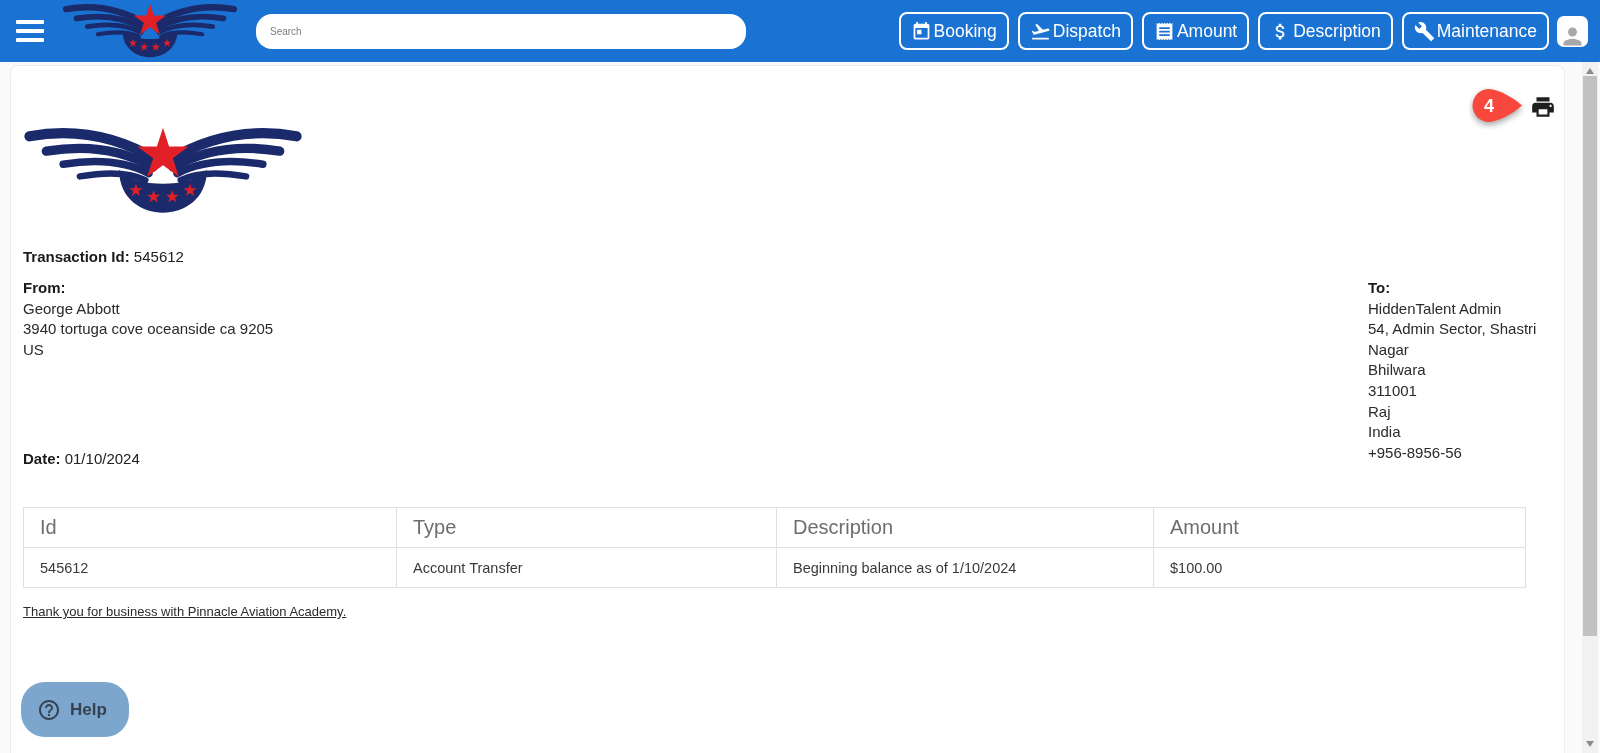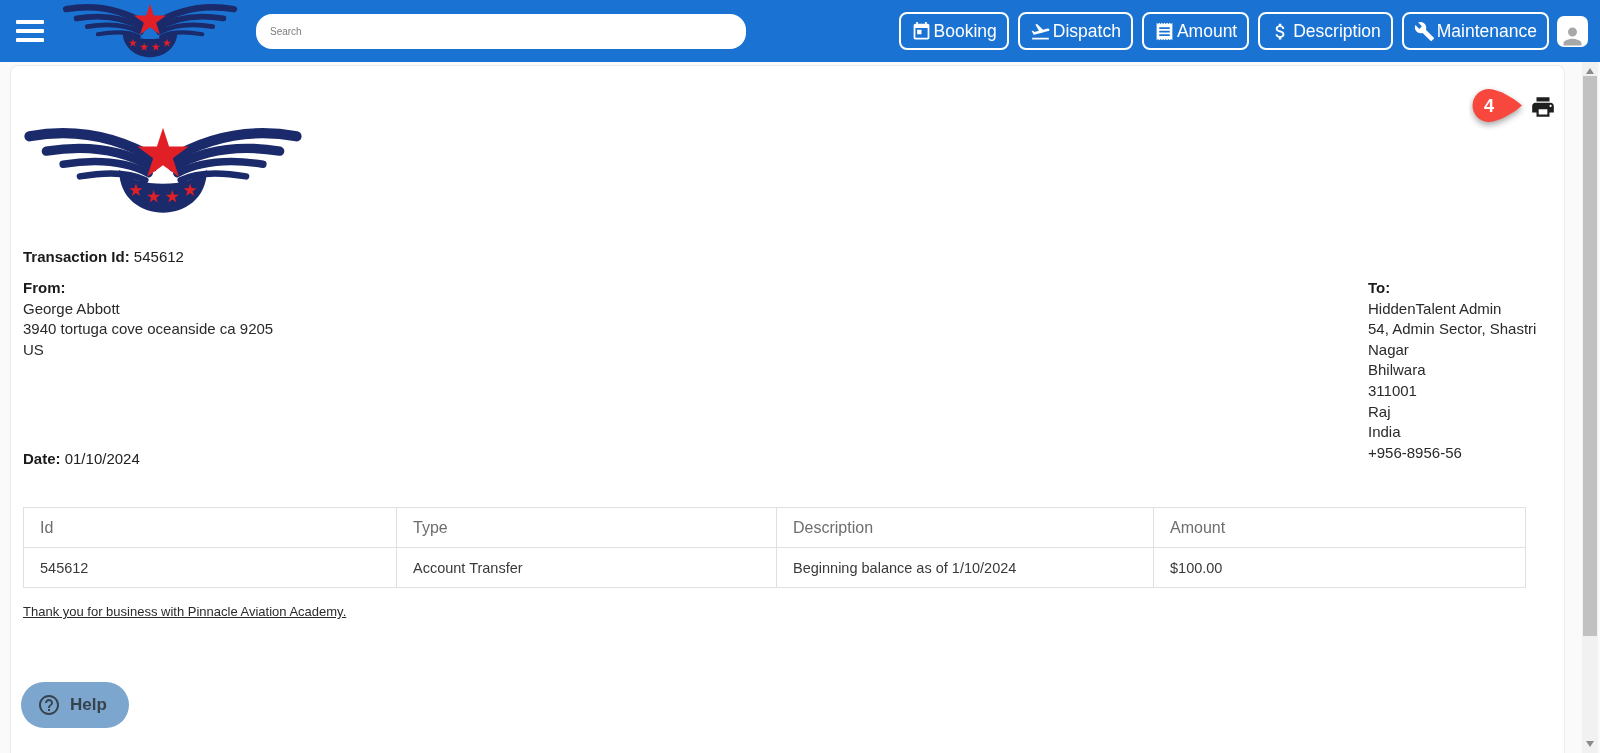--- a/index.html
+++ b/index.html
@@ -47,27 +47,27 @@
   .lbl{font-weight:bold;color:#1b1b1b;}
   .addr{position:absolute;font-size:15px;line-height:20.6px;color:#2a2a2a;}
   .addr-from{left:12px;top:212px;}
   .addr-to{left:1357px;top:212px;}
   .date-line{position:absolute;left:12px;top:376px;font-size:15px;margin-top:8px;}
 
   table.txn{position:absolute;left:12px;top:441px;width:1503px;border-collapse:collapse;table-layout:fixed;
             font-size:14.5px;}
   table.txn th,table.txn td{border:1px solid #e0e0e0;height:40px;padding:0 16px;box-sizing:border-box;
             text-align:left;font-weight:normal;overflow:hidden;white-space:nowrap;}
-  table.txn th{color:#6e6e6e;font-size:16px;}
+  table.txn th{color:#6e6e6e;font-size:20px;}
   table.txn td{color:#3a3a3a;}
   .col-amount{text-align:left;}
 
   .thanks{position:absolute;left:12px;top:538px;font-size:13px;color:#2b2b2b;text-decoration:underline;}
 
-  .help-btn{position:absolute;left:10px;top:616px;height:46px;padding:0 22px 0 16px;border:none;
+  .help-btn{position:absolute;left:10px;top:616px;height:55px;padding:0 22px 0 16px;border:none;
             border-radius:24px;background:#7ca6cd;display:flex;align-items:center;gap:9px;cursor:pointer;}
   .help-btn svg{width:24px;height:24px;fill:#37424e;}
   .help-btn .help-label{font-size:17px;font-weight:bold;color:#37424e;font-family:"Liberation Sans",sans-serif;}
 </style>
 </head>
 <body>
 
 <svg width="0" height="0" style="position:absolute" aria-hidden="true">
   <defs>
     <g id="eagle-logo">

